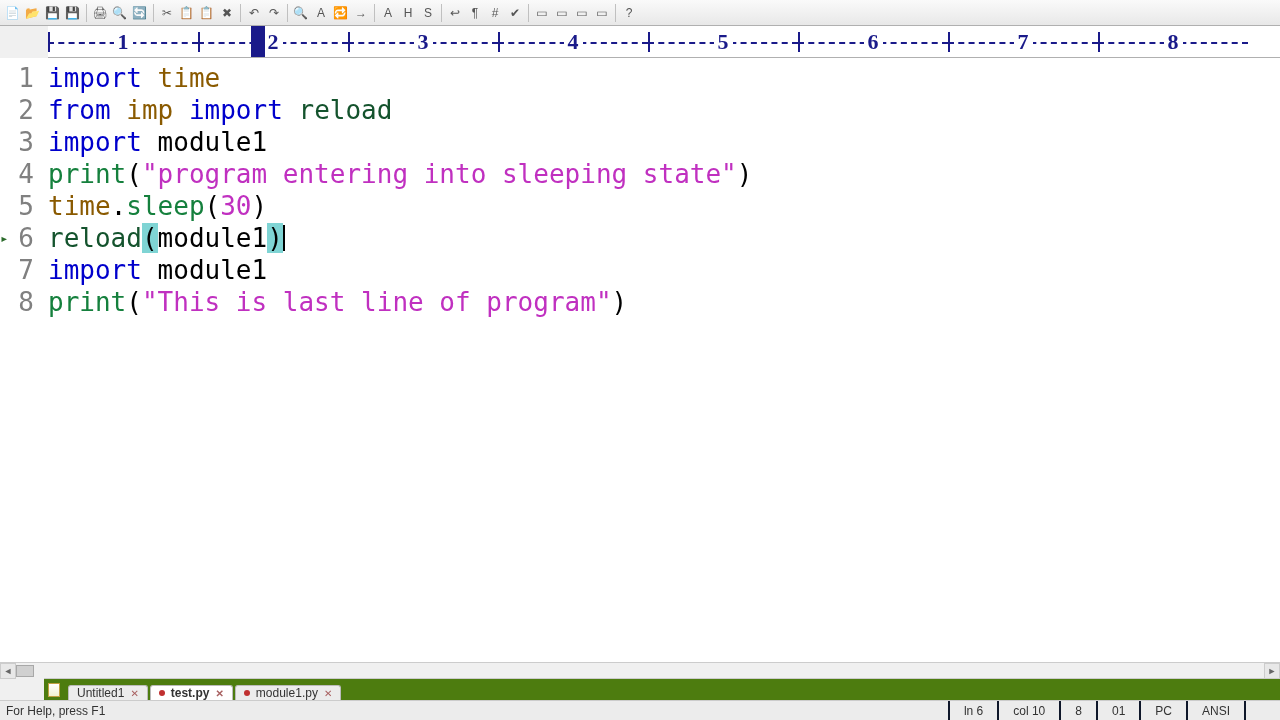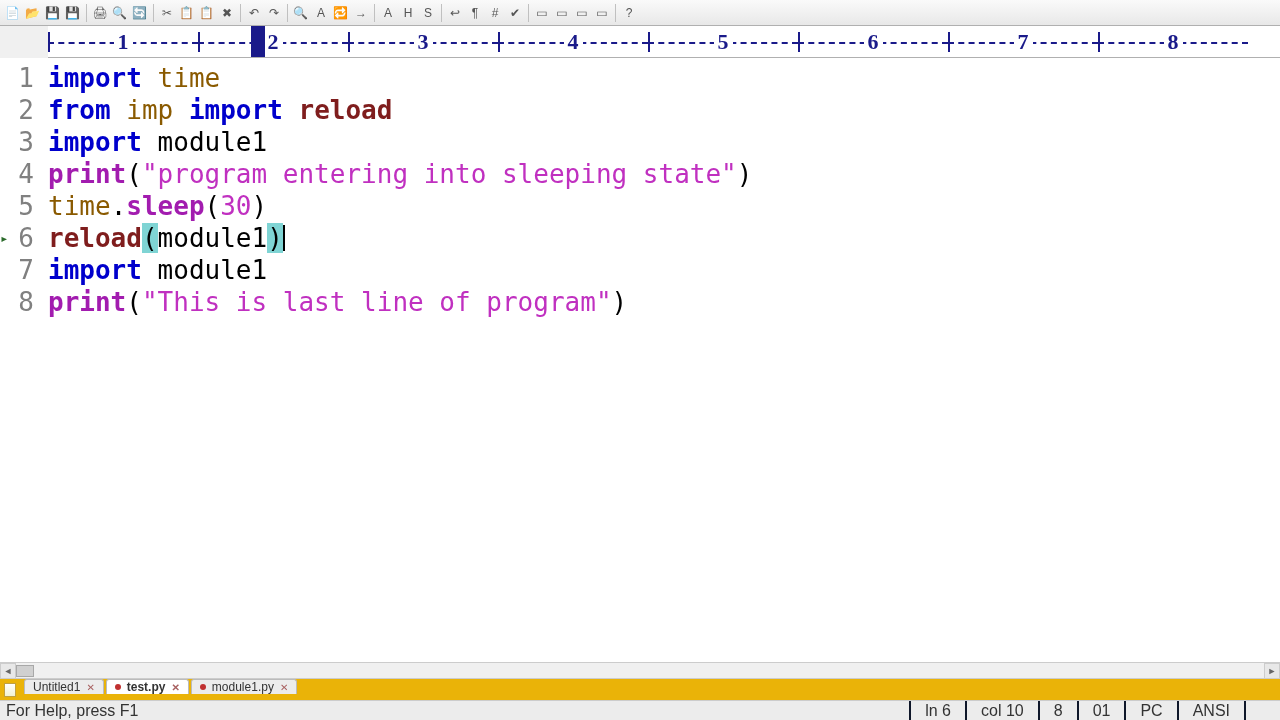--- a/index.html
+++ b/index.html
@@ -119,27 +119,27 @@
   font-size: 14px;
 }
 .code {
   flex: 1;
   padding-top: 4px;
   font-family: "Consolas", monospace;
   font-size: 26px;
   line-height: 32px;
   white-space: pre;
 }
-.kw { color: #0000cc; font-weight: bold; }
+.kw { color: #0000cc; font-weight: normal; }
 .id { color: #000; }
-.fn { color: #a21caf; font-weight: bold; }
+.fn { color: #15803d; font-weight: normal; }
 .str { color: #c030c0; }
 .num { color: #c030c0; text-align: right; }
 .mod { color: #8a5a00; font-weight: normal; }
-.name { color: #7f1d1d; font-weight: bold; }
+.name { color: #14532d; font-weight: normal; }
 .paren-hl { background: #7fd4d4; }
 .cursor {
   display: inline-block;
   width: 2px;
   height: 26px;
   background: #000;
   vertical-align: -4px;
 }
 .hscroll-area {
   height: 16px;
@@ -164,26 +164,27 @@
   background: #e8e8e8;
   border: 1px solid #ccc;
   font-size: 9px;
   color: #666;
   display: flex;
   align-items: center;
   justify-content: center;
 }
 .tabs {
   height: 22px;
-  background: #eab308;
+  background: #4d7c0f;
   border-top: 1px solid #ccc;
   display: flex;
-  align-items: flex-start;
+  align-items: flex-end;
   padding-left: 4px;
   gap: 2px;
+  margin-left: 44px;
 }
 .tab {
   display: flex;
   align-items: center;
   padding: 0 8px;
   border: 1px solid #bbb;
   border-bottom: none;
   border-radius: 3px 3px 0 0;
   background: #ececec;
   font-size: 12px;
@@ -210,21 +211,21 @@
   height: 14px;
   background: linear-gradient(#fff,#f2f2d0);
   border: 1px solid #c0a040;
 }
 .statusbar {
   height: 20px;
   background: #ececec;
   border-top: 1px solid #ccc;
   display: flex;
   align-items: center;
-  font-size: 16px;
+  font-size: 12px;
   color: #333;
   padding: 0 6px;
 }
 .statusbar .left { flex: 1; }
 .statusbar .cell {
   padding: 0 14px;
   border-left: 2px solid #0f172a;
   height: 100%;
   display: flex;
   align-items: center;

